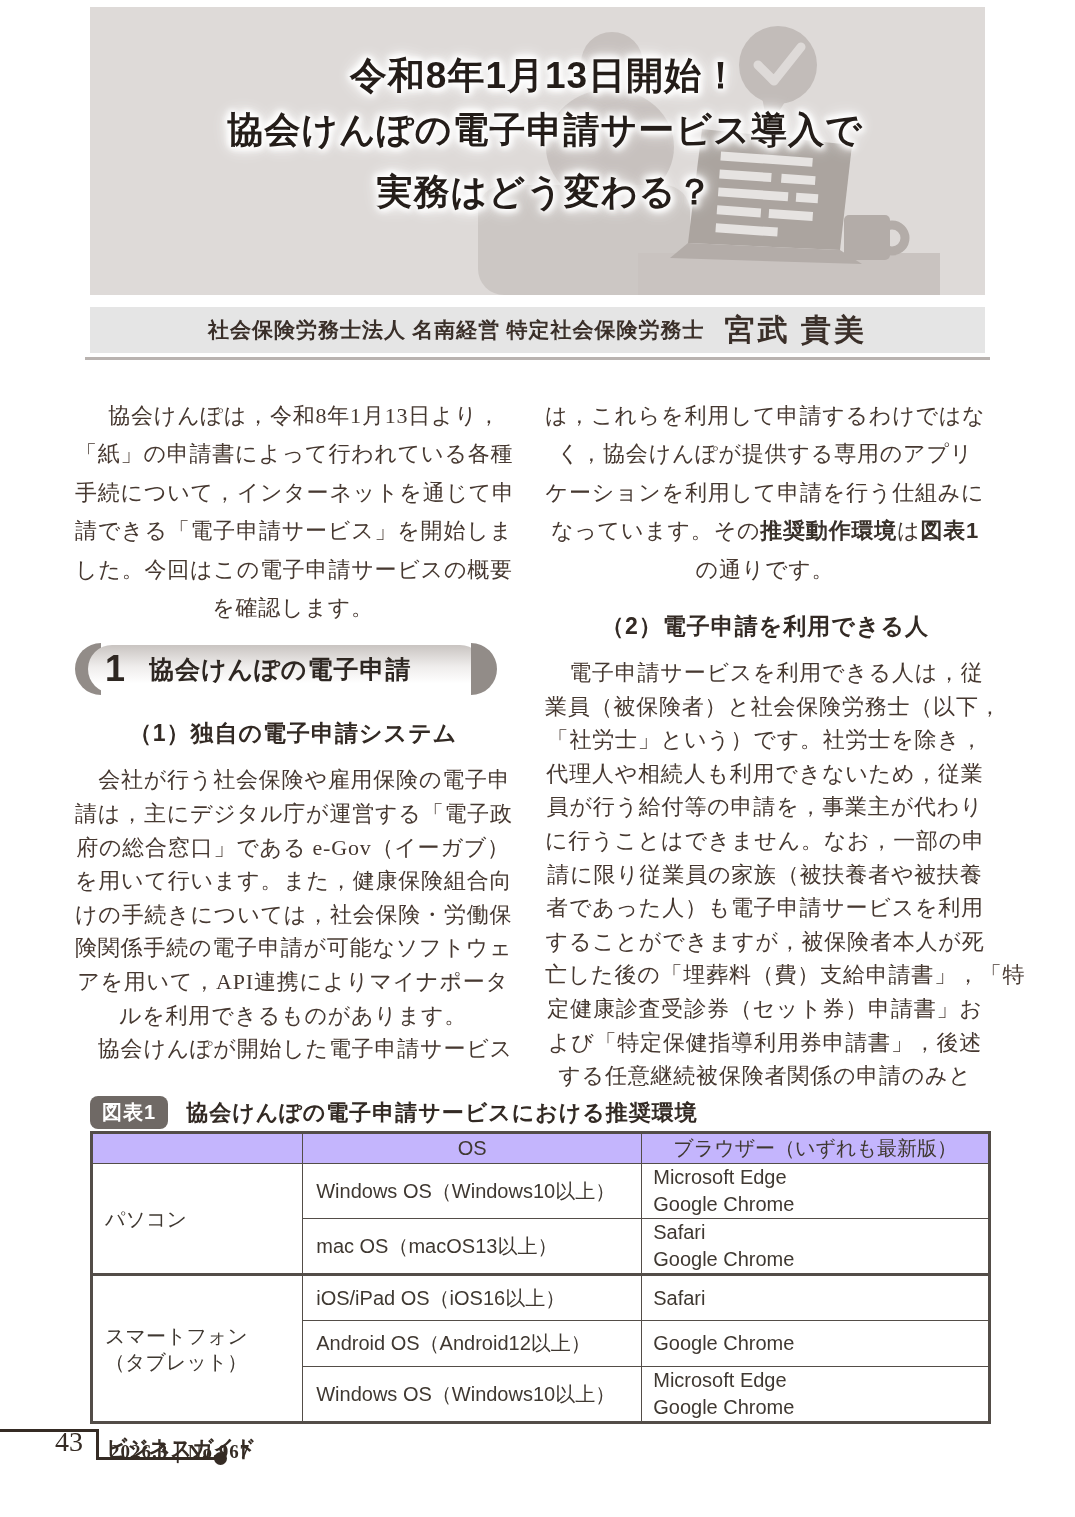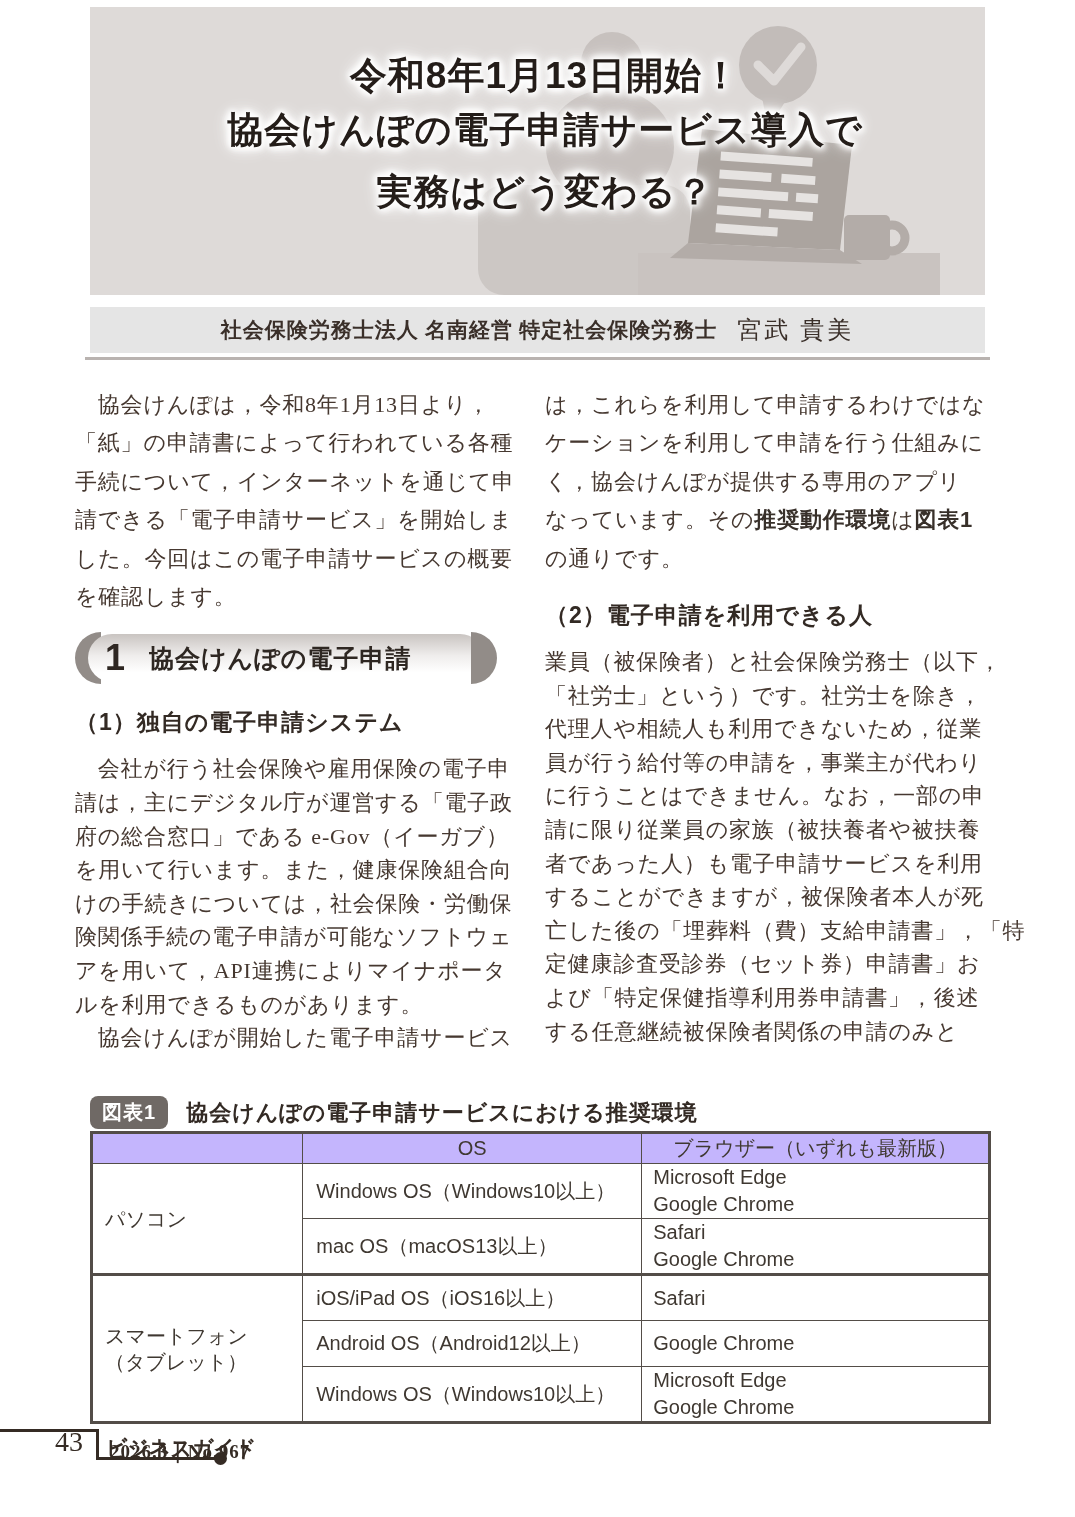--- a/index.html
+++ b/index.html
@@ -18,25 +18,25 @@
                  text-shadow:0 0 3px #fff,0 0 6px #fff,0 0 9px #fff,0 0 12px #fff,
                              0 0 16px #fff,0 0 20px #fff,2px 2px 6px #fff,-2px -2px 6px #fff; }
   .t1 { font-size:37px; line-height:46px; letter-spacing:1px; }
   .t2 { font-size:36px; line-height:62px; letter-spacing:1px; }
 
   
   .author-bar { position:absolute; left:90px; top:307px; width:895px; height:46px;
                 background:#e5e5e5; display:flex; align-items:center; justify-content:center;
                 color:#3a2f29; }
   .affil { font-size:21px; font-weight:bold; letter-spacing:1px; }
-  .aname { font-size:24px; font-weight:normal; margin-left:20px; letter-spacing:3px; }
+  .aname { font-size:30px; font-weight:bold; margin-left:20px; letter-spacing:3px; }
   .rule { position:absolute; left:85px; top:357px; width:905px; height:3px; background:#b9b3b0; }
 
   
-  .col { position:absolute; top:386px; }
+  .col { position:absolute; top:397px;text-align:center; }
   .col-left  { left:75px;  width:436px; }
   .col-right { left:545px; width:440px; }
   .tline { font-size:22px; letter-spacing:0.8px; white-space:nowrap; color:#463830; }
   .lh-wide  .tline { line-height:38.4px; }
   .lh-tight .tline { line-height:33.6px; }
   .bseg { font-family:"Liberation Sans","DejaVu Sans",sans-serif; font-weight:bold; color:#38302a; }
 
   
   .capsule { position:relative; height:54px; margin:15px 0 6px 0; }
   .cap { position:absolute; top:1px; width:26px; height:52px; background:#928c88; }
@@ -165,27 +165,28 @@
         <div class="tline">険関係手続の電子申請が可能なソフトウェ</div>
         <div class="tline">アを用いて，API連携によりマイナポータ</div>
         <div class="tline">ルを利用できるものがあります。</div>
         <div class="tline">　協会けんぽが開始した電子申請サービス</div>
       </div>
   </div>
 
   <div class="col col-right">
     <div class="para lh-wide">
         <div class="tline">は，これらを利用して申請するわけではな</div>
+        <div class="tline">く，協会けんぽが提供する専用のアプリ</div>
         <div class="tline">ケーションを利用して申請を行う仕組みに</div>
-        <div class="tline">く，協会けんぽが提供する専用のアプリ</div>
         <div class="tline"><span>なっています。その</span><span class="bseg">推奨動作環境</span><span>は</span><span class="bseg">図表1</span></div>
         <div class="tline">の通りです。</div>
       </div>
     <div class="sub">（2）電子申請を利用できる人</div>
     <div class="para lh-tight">
+        <div class="tline">　電子申請サービスを利用できる人は，従</div>
         <div class="tline">業員（被保険者）と社会保険労務士（以下，</div>
         <div class="tline">「社労士」という）です。社労士を除き，</div>
         <div class="tline">代理人や相続人も利用できないため，従業</div>
         <div class="tline">員が行う給付等の申請を，事業主が代わり</div>
         <div class="tline">に行うことはできません。なお，一部の申</div>
         <div class="tline">請に限り従業員の家族（被扶養者や被扶養</div>
         <div class="tline">者であった人）も電子申請サービスを利用</div>
         <div class="tline">することができますが，被保険者本人が死</div>
         <div class="tline">亡した後の「埋葬料（費）支給申請書」，「特</div>
         <div class="tline">定健康診査受診券（セット券）申請書」お</div>

